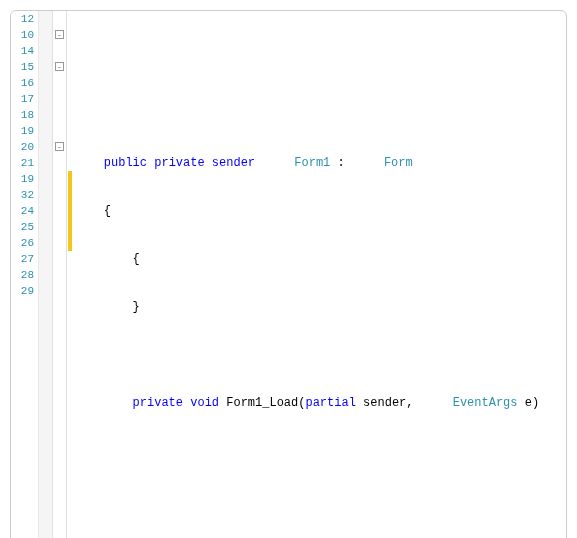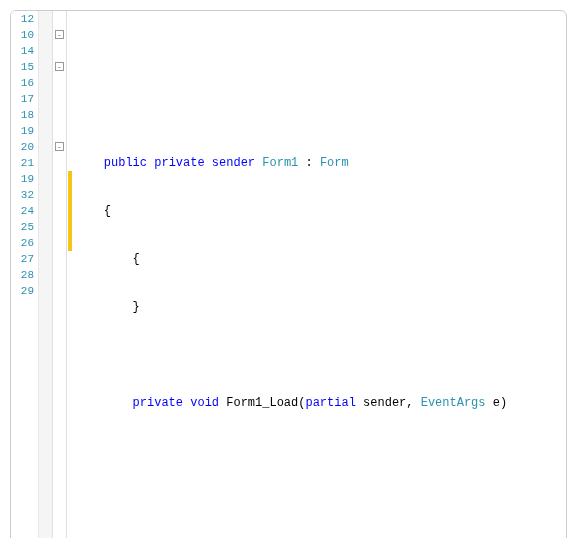--- a/index.html
+++ b/index.html
@@ -62,21 +62,21 @@
   }
   .codearea {
     flex: 1;
     line-height: 16px;
     white-space: pre;
     padding-left: 2px;
     position: relative;
   }
   .row { height: 16px; }
   .kw { color: #0000ff; text-align: center; }
-  .typ { color: #2b91af; }
+  .typ { color: #2b91af; margin-left: 32px; }
   .fold-box {
     display:inline-block; width:9px; height:9px; border:1px solid #999;
     line-height:7px; font-size:8px; text-align:center; color:#666;
     vertical-align: middle; background:#fff;
   }
   .guide { position:absolute; top:0; bottom:0; width:1px; background:#e4e4e4; }
   .codearea > div { position:relative; z-index:1; }
 </style>
 </head>
 <body>

